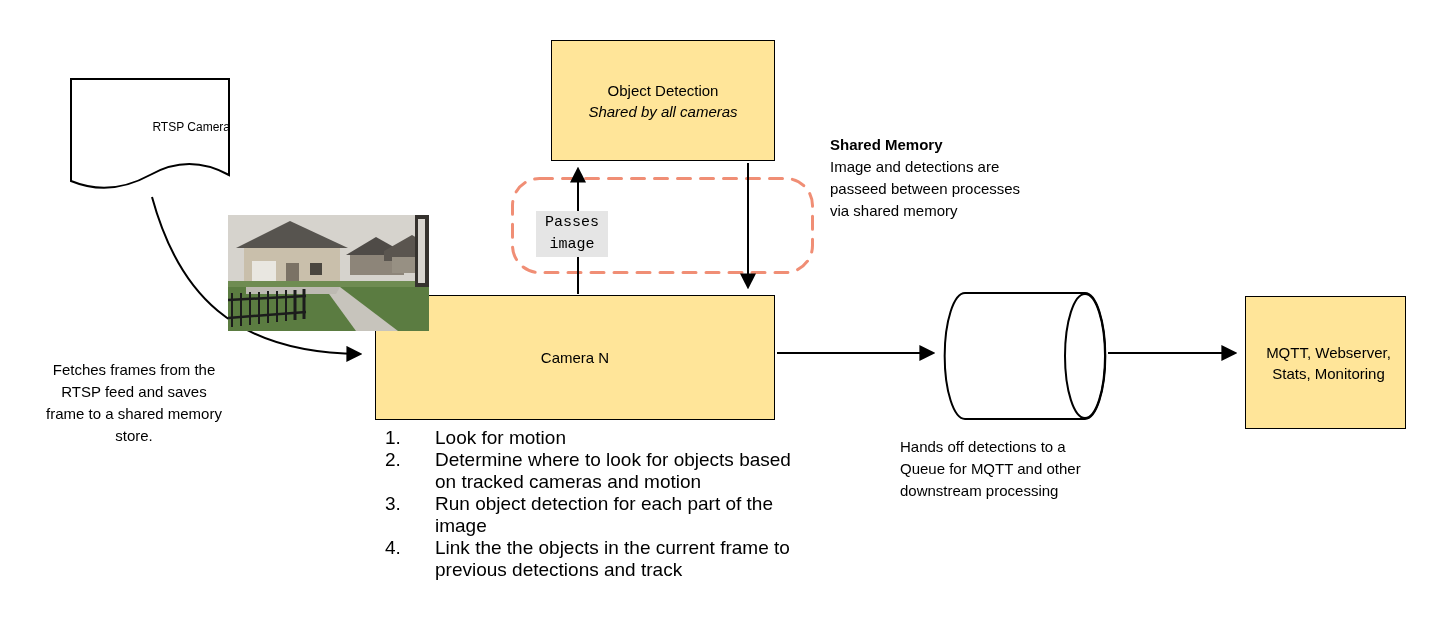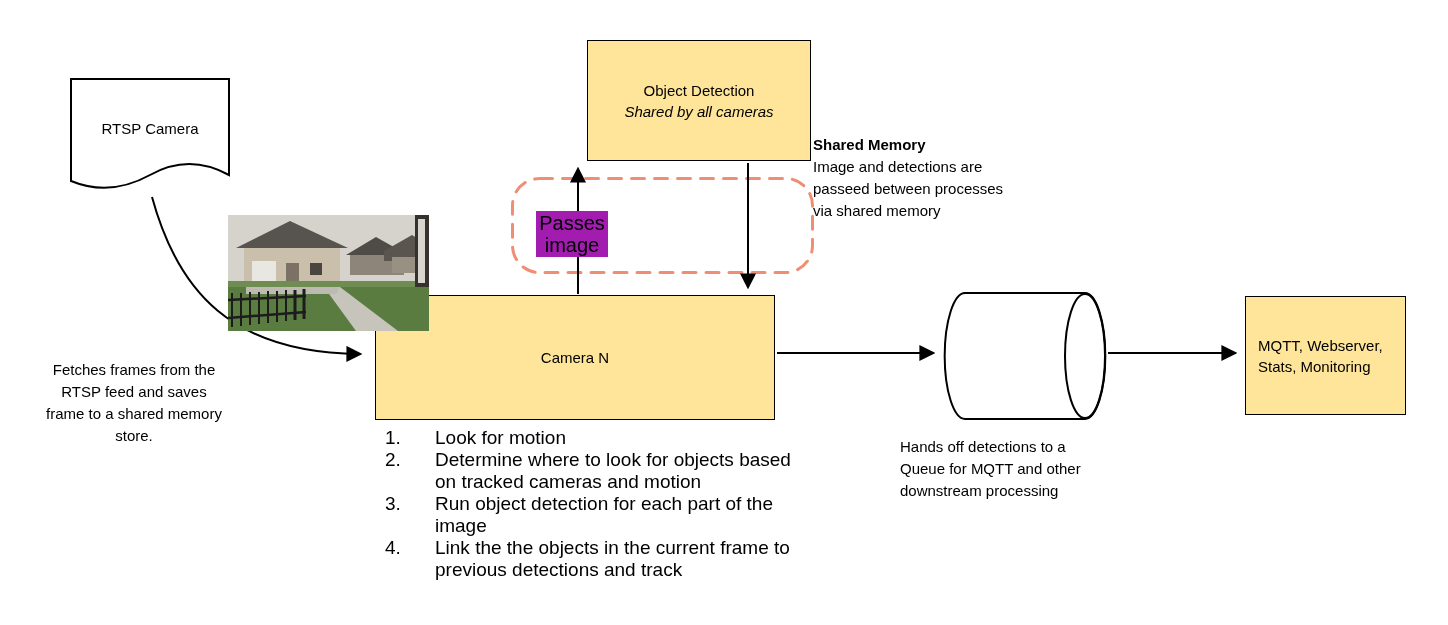--- a/index.html
+++ b/index.html
@@ -10,54 +10,54 @@
   }
   *{box-sizing:border-box;margin:0;padding:0;}
   html,body{background:var(--bg);}
   body{font-family:"Liberation Sans","DejaVu Sans",sans-serif;color:#000;}
   .canvas{position:relative;width:1448px;height:625px;background:var(--bg);overflow:hidden;}
 
   
   .box{position:absolute;background:var(--node-fill);border:1.5px solid var(--node-border);
        display:flex;flex-direction:column;align-items:center;justify-content:center;
        font-size:15px;line-height:21px;text-align:center;}
-  .od-box{left:551px;top:40px;width:224px;height:121px;margin-left:36px;}
+  .od-box{left:551px;top:40px;width:224px;height:121px;}
   .od-sub{font-style:italic;}
   .camera-box{left:375px;top:295px;width:400px;height:125px;z-index:1;}
-  .mqtt-box{left:1245px;top:296px;width:161px;height:119px;align-items:flex-start;
-            justify-content:center;text-align:left;padding-left:12px;padding-right:6px;}
+  .mqtt-box{left:1245px;top:296px;width:161px;height:133px;align-items:flex-start;
+            justify-content:center;text-align:center;padding-left:12px;padding-right:6px;}
 
   
   .rtsp-node{position:absolute;left:70px;top:78px;width:160px;height:120px;}
   .rtsp-node svg{position:absolute;left:0;top:0;}
-  .rtsp-label{position:absolute;left:0;top:42px;width:100%;text-align:center;font-size:15px;}
+  .rtsp-label{position:absolute;left:0;top:42px;width:100%;text-align:right;font-size:12px;}
 
   
   .queue-node{position:absolute;left:943px;top:291px;width:164px;height:130px;}
   .queue-node svg{position:absolute;left:0;top:0;}
   .queue-label{position:absolute;left:8px;top:0;width:128px;height:100%;
                display:flex;align-items:center;justify-content:center;text-align:center;
                font-size:15px;line-height:21px;}
 
   
   .dashed-region{position:absolute;left:510px;top:176px;width:305px;height:99px;z-index:0;}
 
   
   .connectors{position:absolute;left:0;top:0;z-index:2;pointer-events:none;}
 
   
-  .edge-label{position:absolute;z-index:3;background:#a21caf;font-size:20px;line-height:22px;
-              text-align:center;padding:1px 2px;}
+  .edge-label{position:absolute;z-index:3;background:#e5e5e5;font-size:15px;line-height:22px;
+              text-align:center;padding:1px 2px;font-family:Liberation Mono, monospace;}
   .lbl-passes{left:536px;top:211px;width:72px;}
   .lbl-retrieves{left:703px;top:203px;width:90px;}
 
   
   .note{position:absolute;font-size:15px;line-height:22px;}
   .fetch-note{left:45px;top:359px;width:178px;text-align:center;}
-  .sm-note{left:813px;top:134px;width:208px;}
+  .sm-note{left:830px;top:134px;width:208px;}
   .sm-title{font-weight:bold;}
   .queue-note{left:900px;top:436px;width:182px;}
 
   
   .steps{position:absolute;left:385px;top:427px;width:412px;counter-reset:step;
          font-size:19px;line-height:22px;z-index:1;}
   .step{display:grid;grid-template-columns:50px 1fr;counter-increment:step;}
   .step::before{content:counter(step) ".";}
 
   

